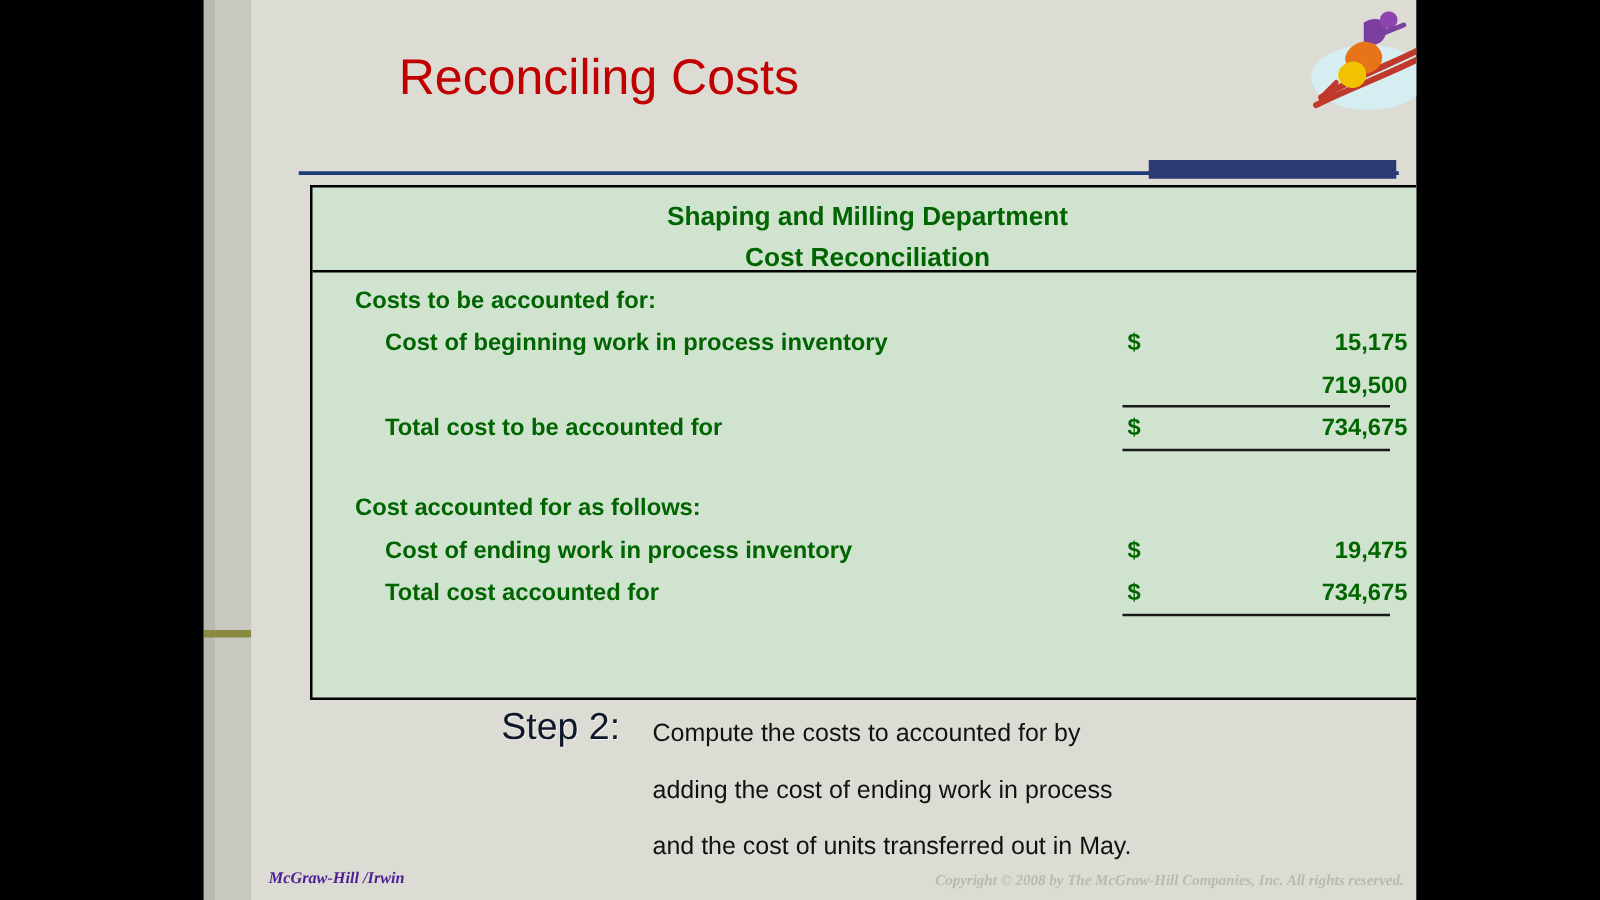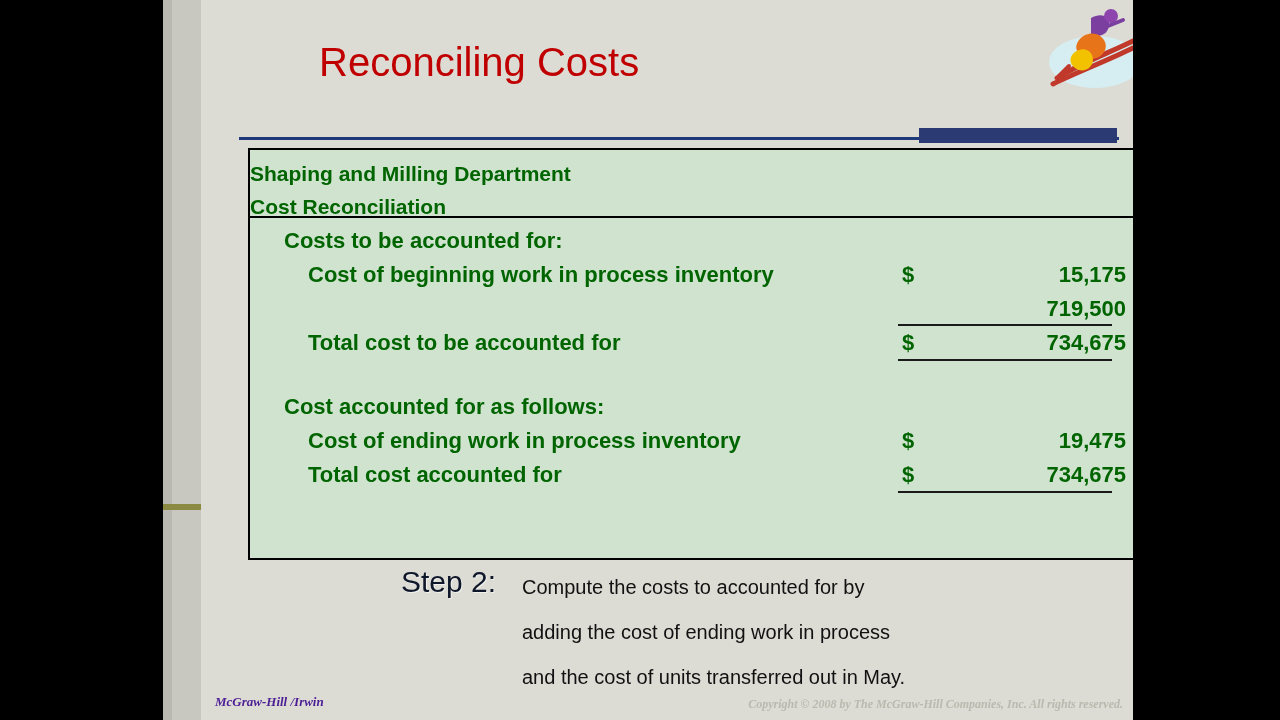--- a/index.html
+++ b/index.html
@@ -107,38 +107,39 @@
     width: 892px;
     height: 412px;
     background: #cfe3ce;
     border: 2px solid #000000;
     box-sizing: border-box;
   }
   .table-header {
     height: 68px;
     border-bottom: 2px solid #000;
     box-sizing: border-box;
+    text-align: center;
     padding-top: 7px;
   }
   .table-header div {
     font-size: 21px;
     font-weight: bold;
     color: #006400;
     line-height: 33px;
     font-family: "Liberation Sans", sans-serif;
   }
   .rows {
     position: relative;
     padding-top: 6px;
   }
   .row {
     position: relative;
     height: 34px;
     line-height: 34px;
-    font-size: 22px;
+    font-size: 19px;
     font-weight: bold;
     color: #006400;
     font-family: "Liberation Sans", sans-serif;
   }
   .row .label {
     position: absolute;
     left: 34px;
     white-space: nowrap;
   }
   .row.indent .label {

